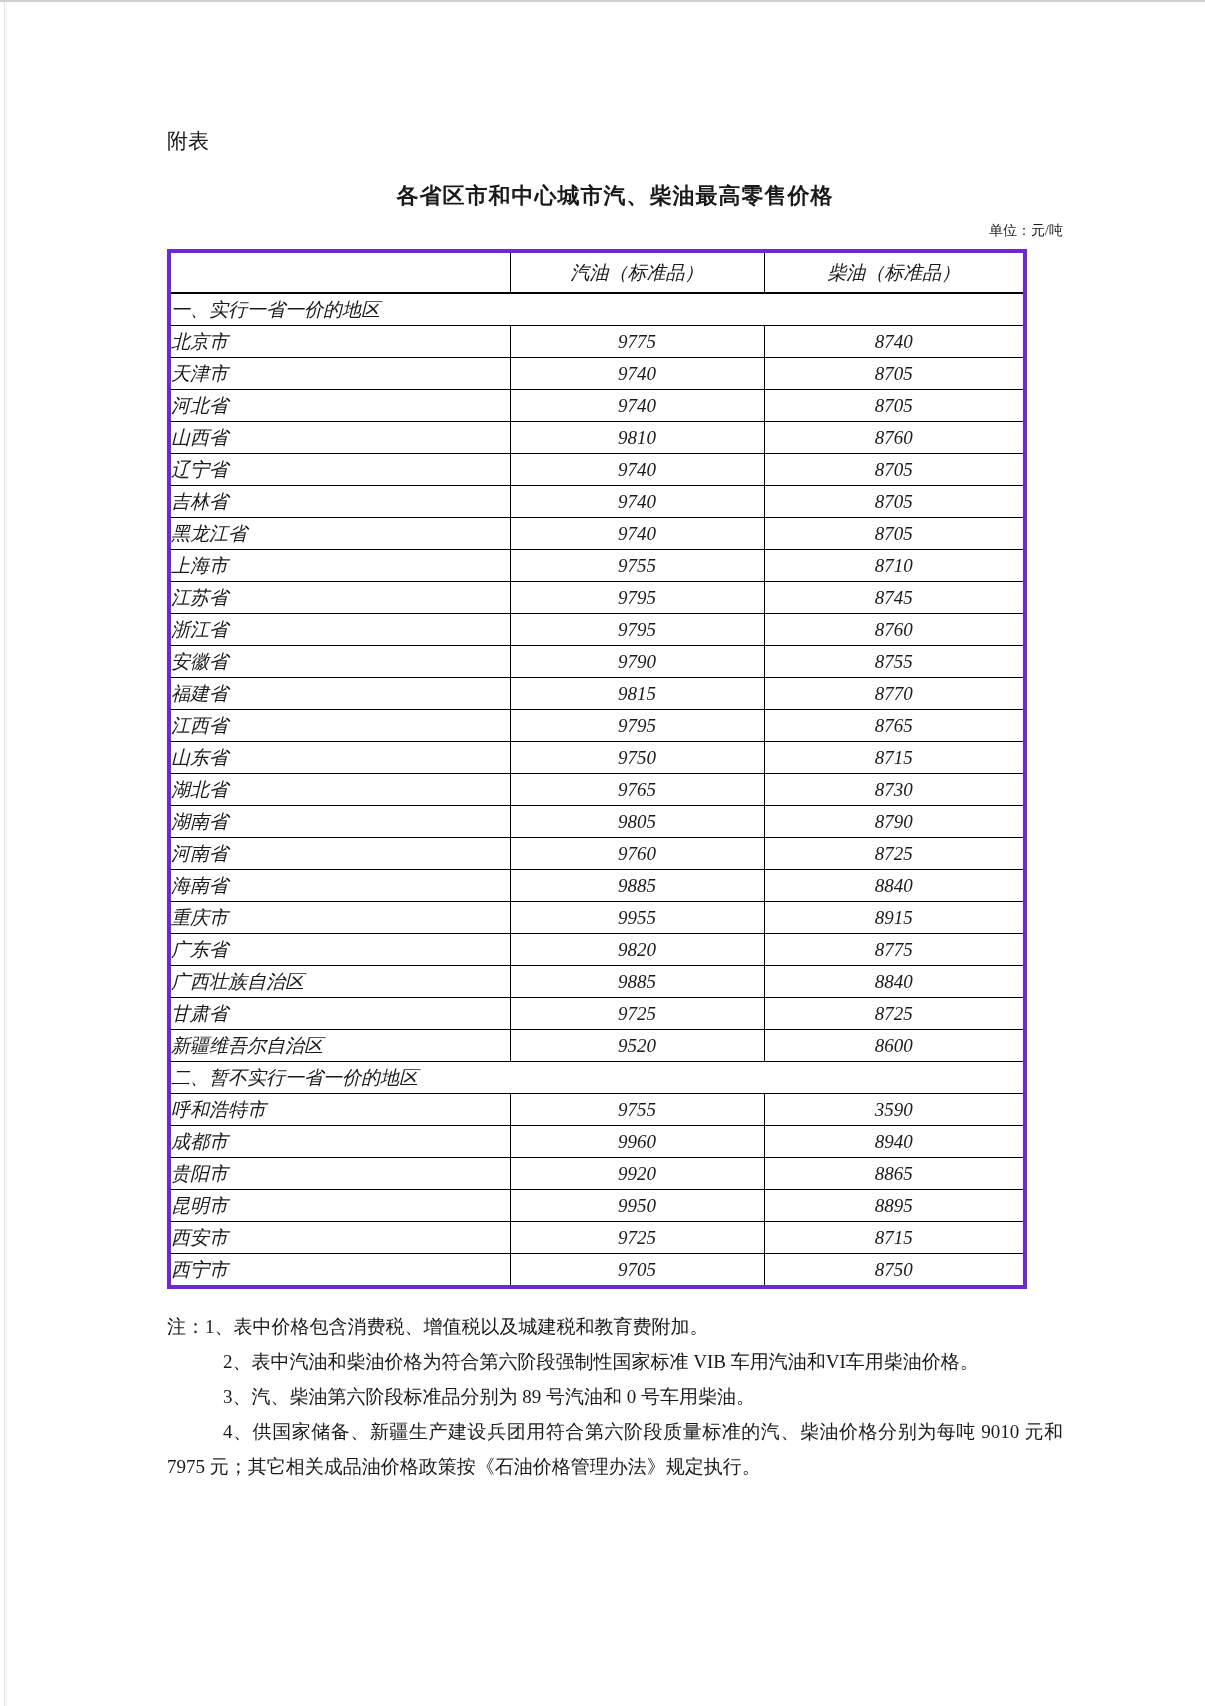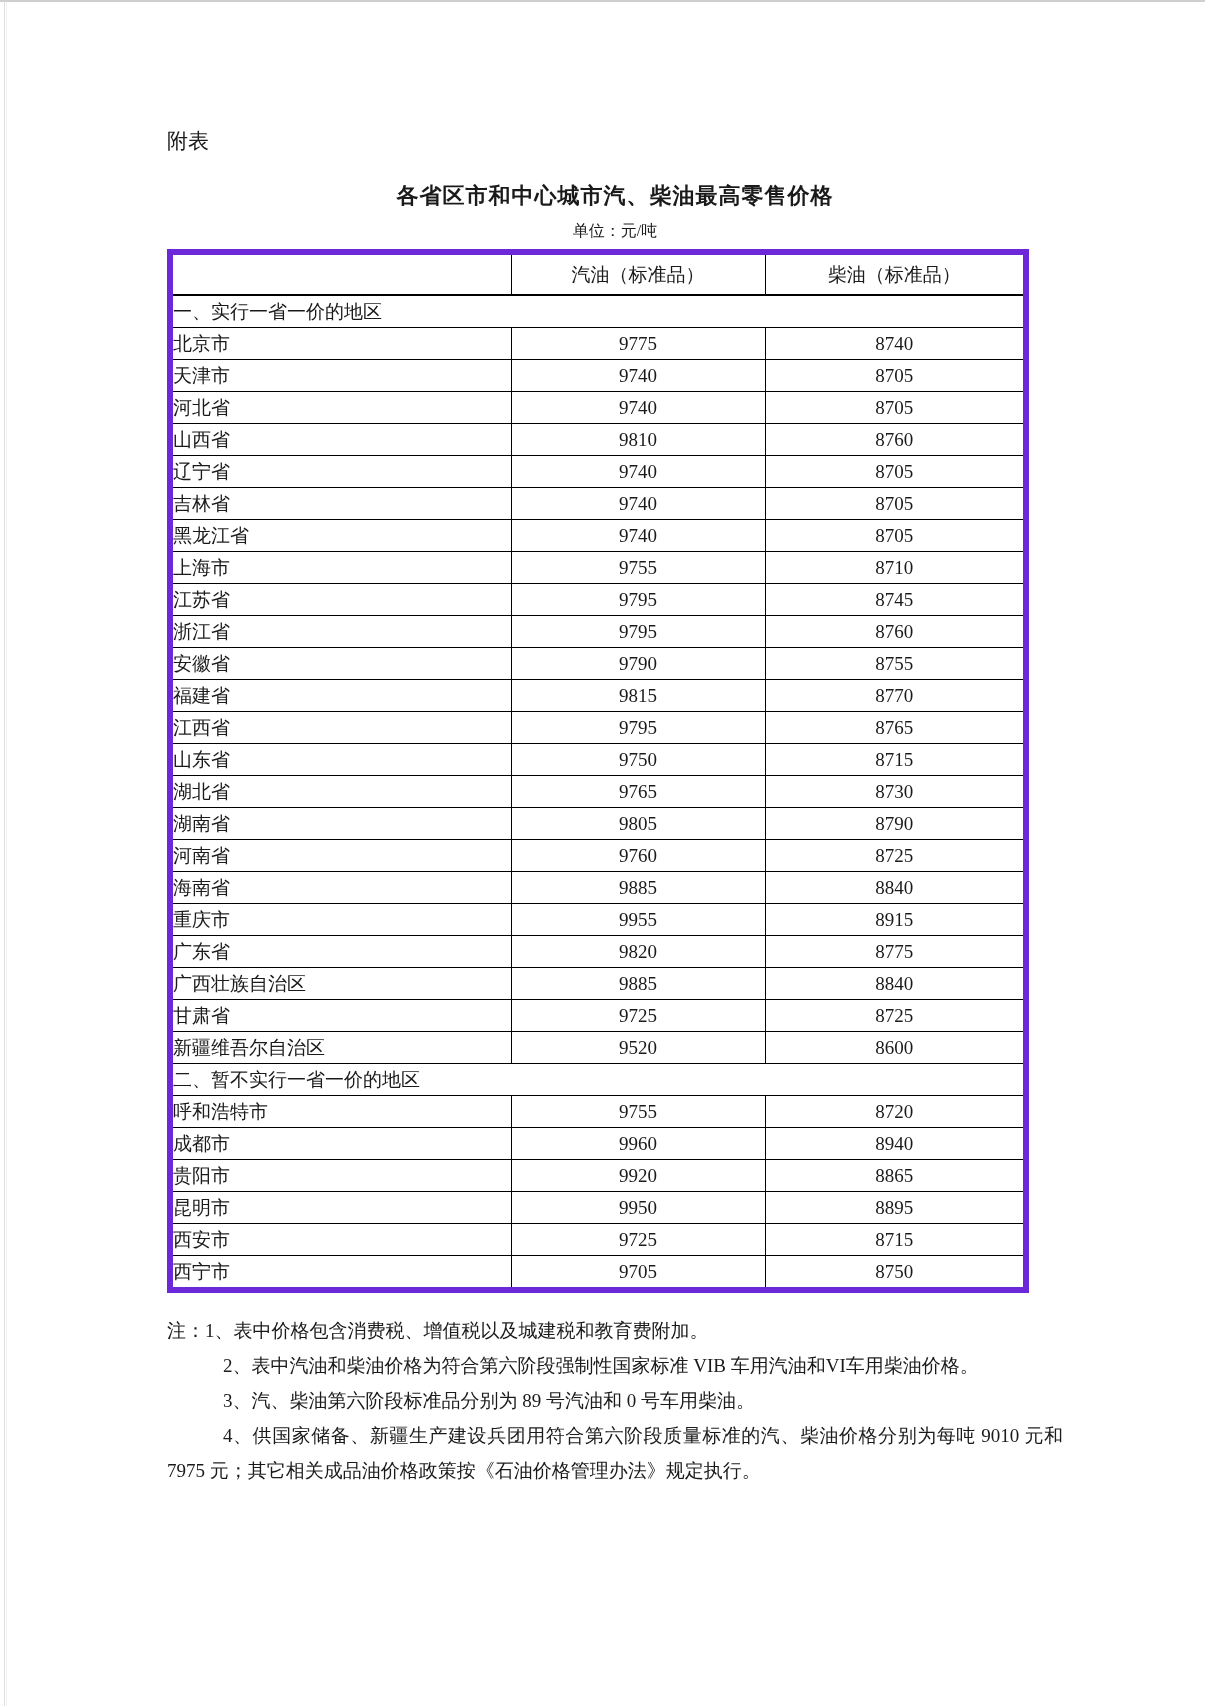--- a/index.html
+++ b/index.html
@@ -37,31 +37,32 @@
   .doc-title{
     margin:24px 0 0 0;
     font-size:22px;
     font-weight:bold;
     line-height:32px;
     text-align:center;
     letter-spacing:1px;
   }
   .unit-line{
     margin-top:6px;
-    font-size:16px;
+    font-size:14px;
     line-height:26px;
-    text-align:center;
+    text-align:right;
   }
   table.price-table{
     margin-top:5px;
     width:856px;
     border-collapse:collapse;
     table-layout:fixed;
-    border:6px solid #6d28d9;
+    border:4px solid #6d28d9;
     font-size:19px;
+    font-style:italic;
   }
   table.price-table col.c-region{width:341px;}
   table.price-table col.c-gas{width:254px;}
   table.price-table col.c-diesel{width:261px;}
   table.price-table th,
   table.price-table td{
     border:1px solid #000;
     padding:0;
     overflow:hidden;
     white-space:nowrap;
@@ -246,21 +247,21 @@
           <td class="region">新疆维吾尔自治区</td>
           <td class="num">9520</td>
           <td class="num">8600</td>
         </tr>
         <tr>
           <td colspan="3" class="section-heading">二、暂不实行一省一价的地区</td>
         </tr>
         <tr>
           <td class="region">呼和浩特市</td>
           <td class="num">9755</td>
-          <td class="num">8720</td>
+          <td class="num">3590</td>
         </tr>
         <tr>
           <td class="region">成都市</td>
           <td class="num">9960</td>
           <td class="num">8940</td>
         </tr>
         <tr>
           <td class="region">贵阳市</td>
           <td class="num">9920</td>
           <td class="num">8865</td>

